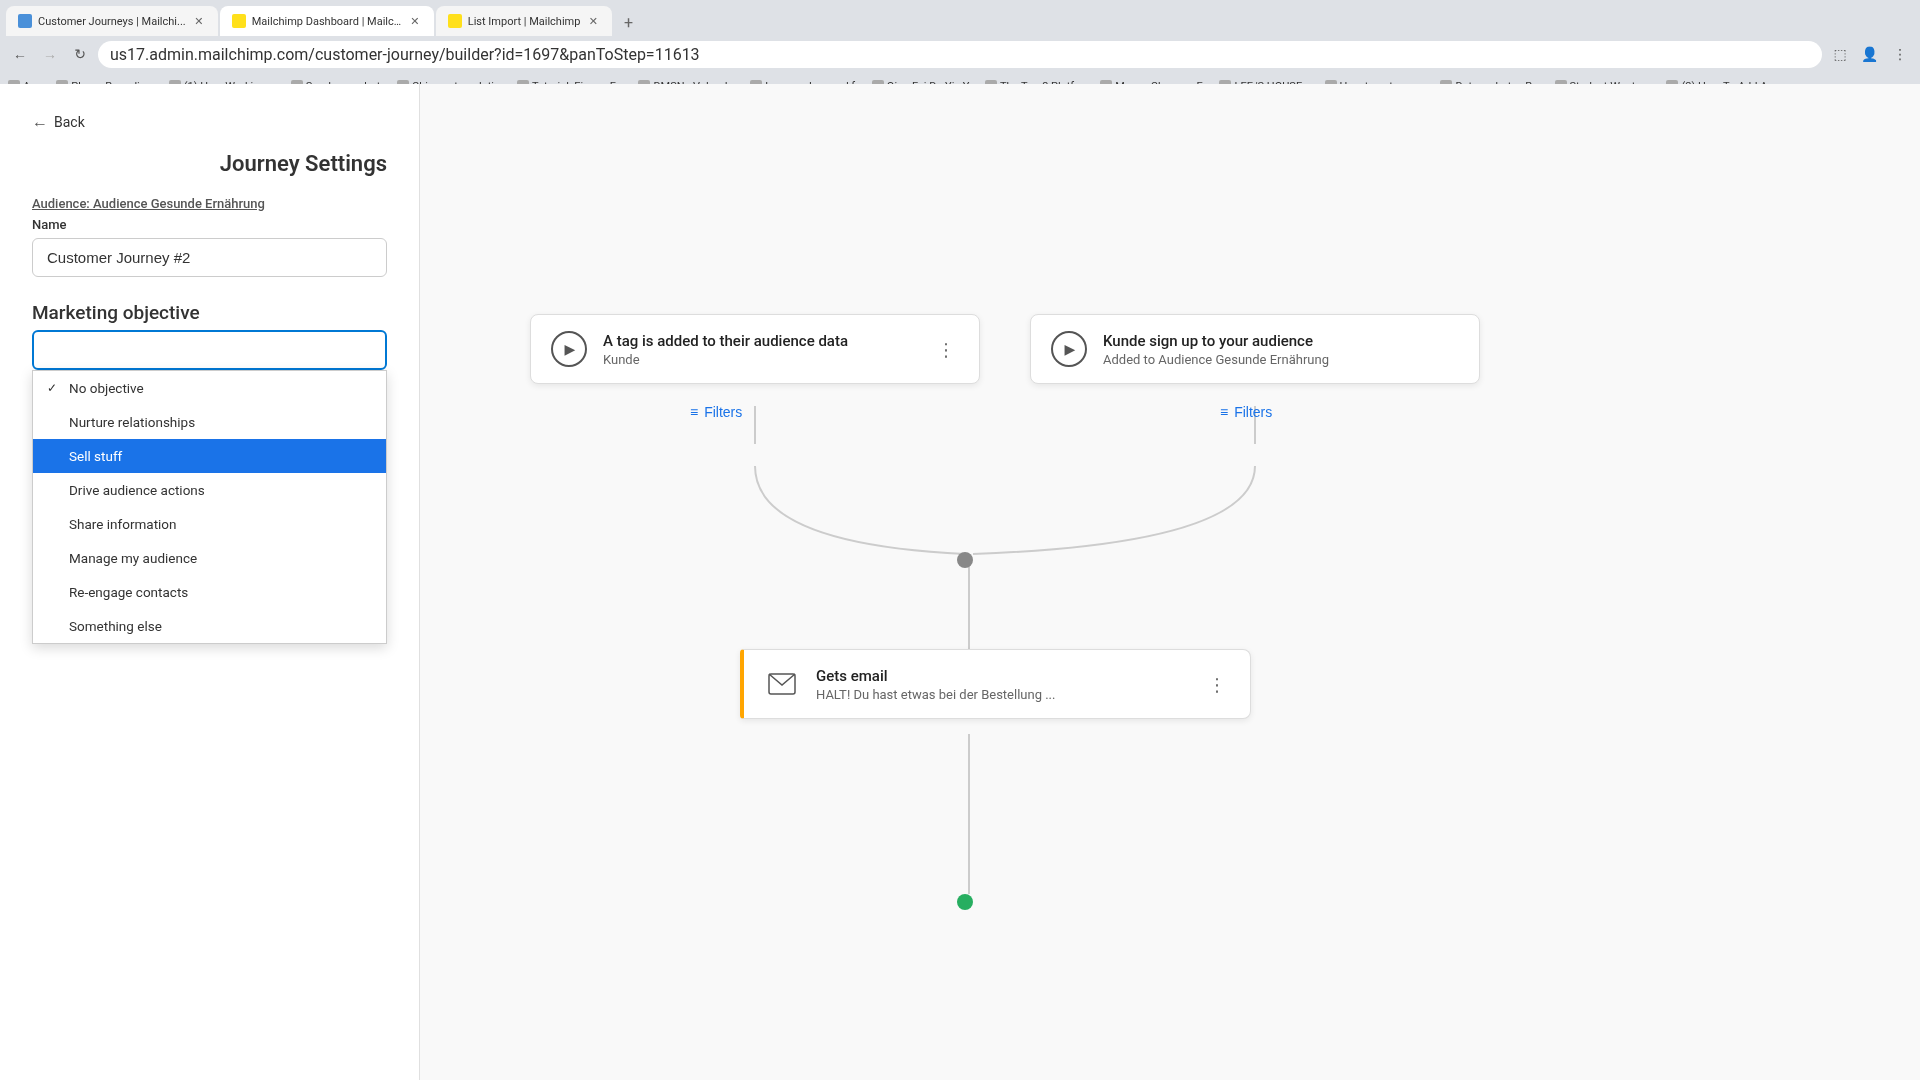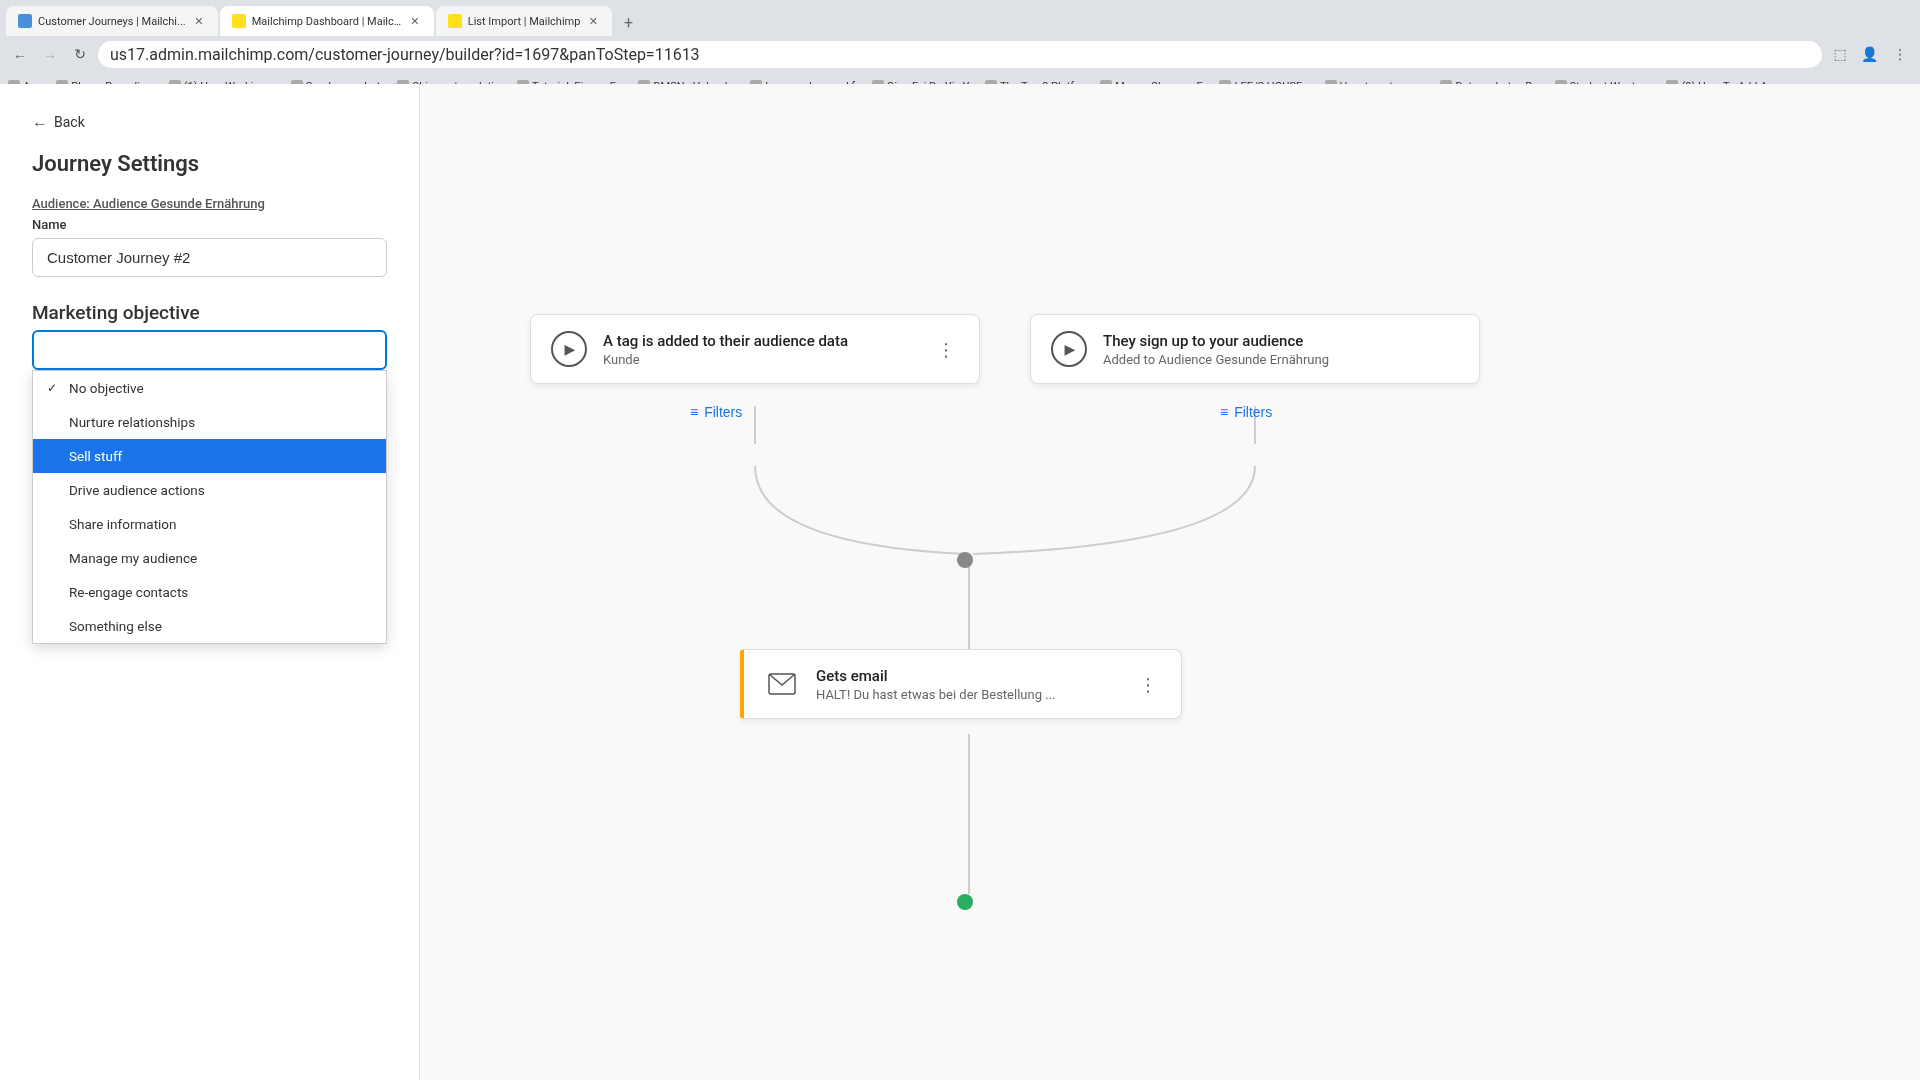--- a/index.html
+++ b/index.html
@@ -154,20 +154,21 @@
     }
     .back-arrow {
       font-size: 16px;
       color: #555;
     }
     .panel-title {
       font-size: 22px;
       font-weight: 600;
       color: #333;
       margin-bottom: 20px;
+      text-align: right;
     }
     .audience-label {
       font-size: 13px;
       color: #555;
       margin-bottom: 6px;
       font-weight: 500;
       text-decoration: underline;
     }
     .field-label {
       font-size: 13px;
@@ -373,21 +374,21 @@
       border-left: 4px solid #ffa500;
       border-top: 1.5px solid #ddd;
       border-right: 1.5px solid #ddd;
       border-bottom: 1.5px solid #ddd;
       border-radius: 4px 8px 8px 4px;
       display: flex;
       align-items: center;
       padding: 16px 20px;
       gap: 16px;
       box-shadow: 0 2px 6px rgba(0,0,0,0.08);
-      width: 442px;
+      width: 511px;
       top: 565px;
       left: 320px;
     }
     .email-icon {
       width: 36px;
       height: 36px;
       display: flex;
       align-items: center;
       justify-content: center;
       font-size: 20px;
@@ -610,21 +611,21 @@
         <div class="node-subtitle">Kunde</div>
       </div>
       <div class="node-menu-btn">⋮</div>
     </div>
 
     <div class="trigger-node node-right">
       <div class="node-play-btn">
         <span class="node-play-icon">▶</span>
       </div>
       <div class="node-content">
-        <div class="node-title">They sign up to your audience</div>
+        <div class="node-title">Kunde sign up to your audience</div>
         <div class="node-subtitle">Added to Audience Gesunde Ernährung</div>
       </div>
     </div>
 
     <button class="filter-btn filter-left">
       <span>≡</span>
       <span>Filters</span>
     </button>
     <button class="filter-btn filter-right">
       <span>≡</span>

